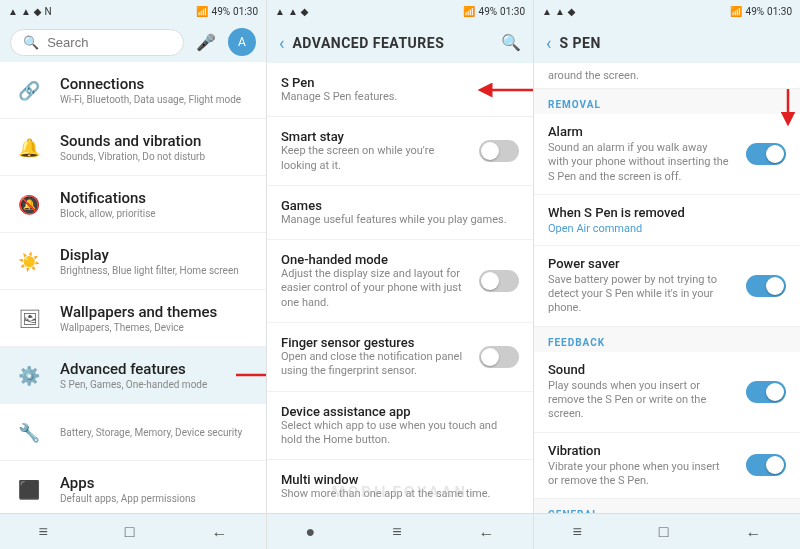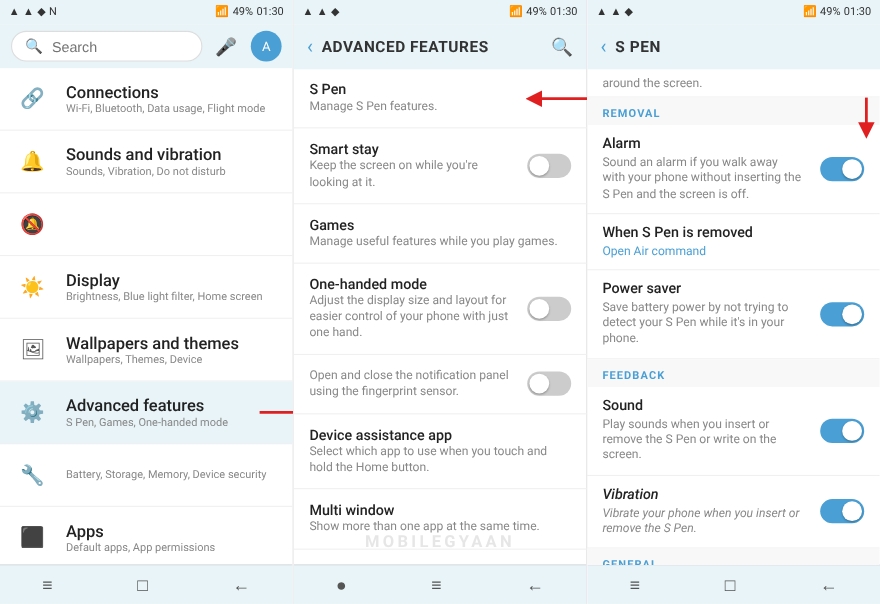--- a/index.html
+++ b/index.html
@@ -355,20 +355,24 @@
       </div>
       <div class="settings-item">
         <div class="settings-icon">🔔</div>
         <div class="settings-text">
           <div class="settings-title">Sounds and vibration</div>
           <div class="settings-subtitle">Sounds, Vibration, Do not disturb</div>
         </div>
       </div>
       <div class="settings-item">
         <div class="settings-icon">🔕</div>
+        <div class="settings-text">
+          <div class="settings-title">Notifications</div>
+          <div class="settings-subtitle">Block, allow, prioritise</div>
+        </div>
       </div>
       <div class="settings-item">
         <div class="settings-icon">☀️</div>
         <div class="settings-text">
           <div class="settings-title">Display</div>
           <div class="settings-subtitle">Brightness, Blue light filter, Home screen</div>
         </div>
       </div>
       <div class="settings-item">
         <div class="settings-icon">🖼</div>
@@ -472,20 +476,21 @@
       <div class="feature-item">
         <div class="feature-item-text">
           <div class="feature-title">One-handed mode</div>
           <div class="feature-subtitle">Adjust the display size and layout for easier control of your phone with just one hand.</div>
         </div>
         <div class="toggle off"></div>
       </div>
 
       <div class="feature-item">
         <div class="feature-item-text">
+          <div class="feature-title">Finger sensor gestures</div>
           <div class="feature-subtitle">Open and close the notification panel using the fingerprint sensor.</div>
         </div>
         <div class="toggle off"></div>
       </div>
 
       <div class="feature-item">
         <div class="feature-item-text">
           <div class="feature-title">Device assistance app</div>
           <div class="feature-subtitle">Select which app to use when you touch and hold the Home button.</div>
         </div>
@@ -576,21 +581,21 @@
           <div style="flex:1;">
             <div class="spen-item-title">Sound</div>
             <div class="spen-item-subtitle">Play sounds when you insert or remove the S Pen or write on the screen.</div>
           </div>
           <div class="toggle on" style="margin-left:8px;"></div>
         </div>
       </div>
 
       <div class="spen-item">
         <div class="spen-item-row">
-          <div style="flex:1;font-style:italic;">
+          <div style="flex:1;">
             <div class="spen-item-title">Vibration</div>
             <div class="spen-item-subtitle">Vibrate your phone when you insert or remove the S Pen.</div>
           </div>
           <div class="toggle on" style="margin-left:8px;"></div>
         </div>
       </div>
 
       <div class="section-label">GENERAL</div>
 
     </div>

